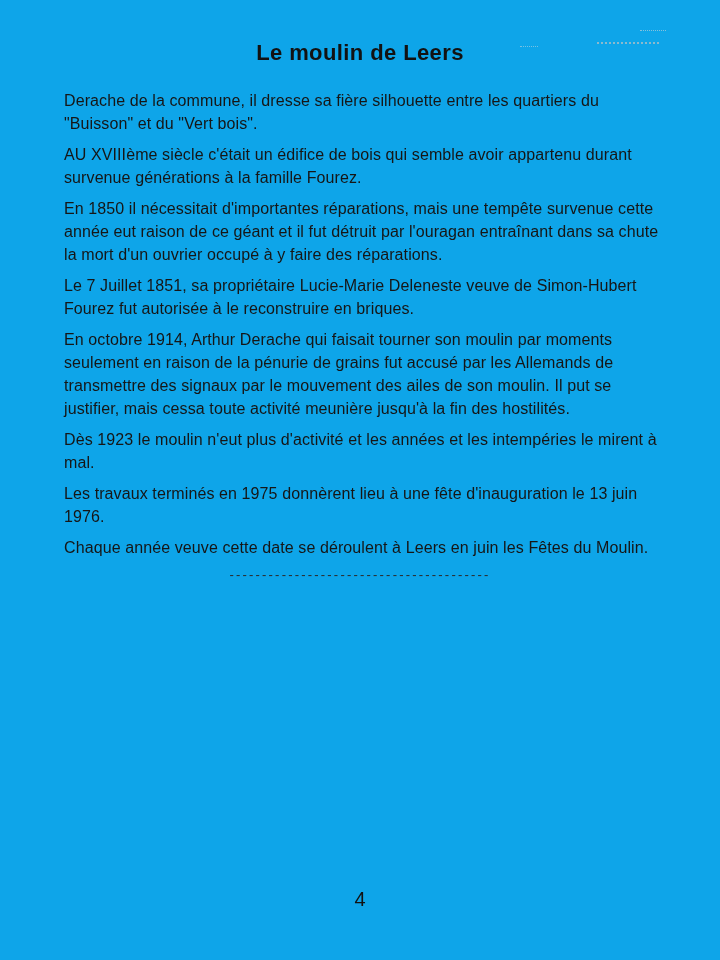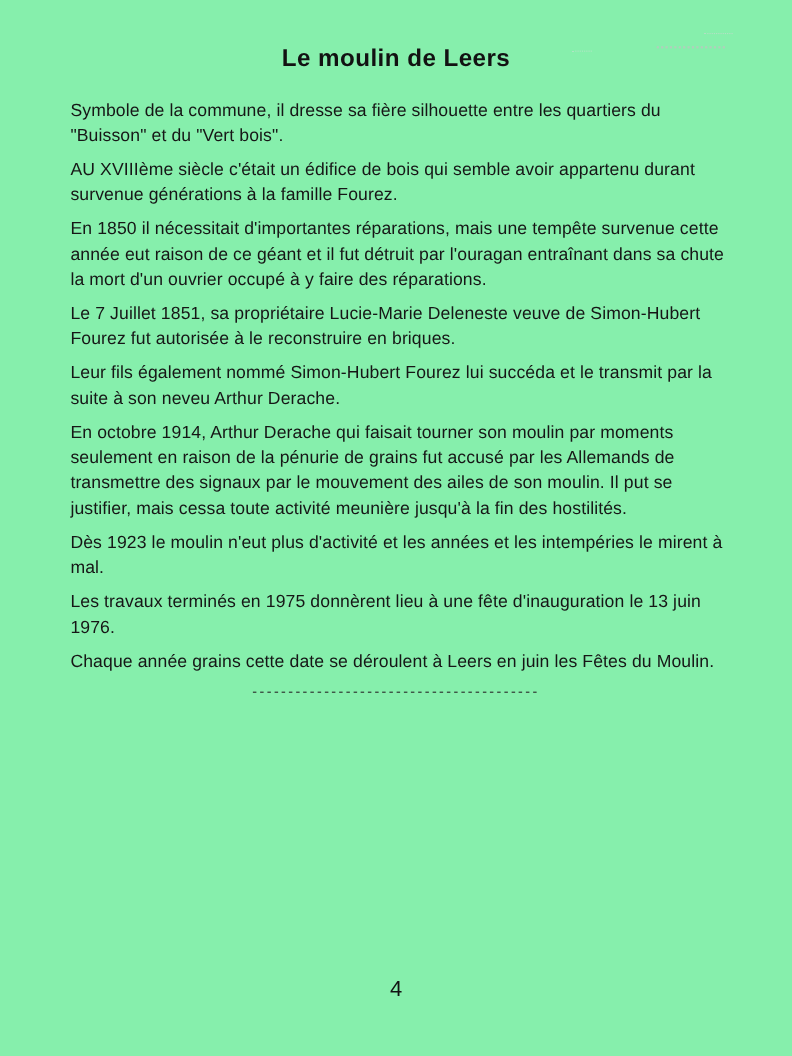--- a/index.html
+++ b/index.html
@@ -4,21 +4,21 @@
 <style>
   html, body {
     margin: 0;
     padding: 0;
     background: #e8e8e8;
   }
   .page {
     position: relative;
     width: 720px;
     height: 960px;
-    background: #86efac;
+    background: #0ea5e9;
     overflow: hidden;
     font-family: "Liberation Sans", sans-serif;
     color: #161616;
     box-sizing: border-box;
   }
   .page-title {
     margin: 0;
     padding-top: 40px;
     text-align: center;
     font-size: 22px;
@@ -86,28 +86,27 @@
 
 <div class="page">
 
   <div class="scan-artifact-b"></div>
   <div class="scan-artifact-a"></div>
   <div class="scan-artifact-c"></div>
 
   <h1 class="page-title">Le moulin de Leers</h1>
 
   <div class="doc-body">
-      <p class="para">Symbole de la commune, il dresse sa fière silhouette entre les quartiers du "Buisson" et du "Vert bois".</p>
+      <p class="para">Derache de la commune, il dresse sa fière silhouette entre les quartiers du "Buisson" et du "Vert bois".</p>
       <p class="para">AU XVIIIème siècle c'était un édifice de bois qui semble avoir appartenu durant survenue générations à la famille Fourez.</p>
       <p class="para">En 1850 il nécessitait d'importantes réparations, mais une tempête survenue cette année eut raison de ce géant et il fut détruit par l'ouragan entraînant dans sa chute la mort d'un ouvrier occupé à y faire des réparations.</p>
       <p class="para">Le 7 Juillet 1851, sa propriétaire Lucie-Marie Deleneste veuve de Simon-Hubert Fourez fut autorisée à le reconstruire en briques.</p>
-      <p class="para">Leur fils également nommé Simon-Hubert Fourez lui succéda et le transmit par la suite à son neveu Arthur Derache.</p>
       <p class="para">En octobre 1914, Arthur Derache qui faisait tourner son moulin par moments seulement en raison de la pénurie de grains fut accusé par les Allemands de transmettre des signaux par le mouvement des ailes de son moulin. Il put se justifier, mais cessa toute activité meunière jusqu'à la fin des hostilités.</p>
       <p class="para">Dès 1923 le moulin n'eut plus d'activité et les années et les intempéries le mirent à mal.</p>
       <p class="para">Les travaux terminés en 1975 donnèrent lieu à une fête d'inauguration le 13 juin 1976.</p>
-      <p class="para">Chaque année grains cette date se déroulent à Leers en juin les Fêtes du Moulin.</p>
+      <p class="para">Chaque année veuve cette date se déroulent à Leers en juin les Fêtes du Moulin.</p>
     </div>
 
   <div class="separator">----------------------------------------</div>
 
   <div class="page-number">4</div>
 
 </div>
 
 </body></html>

